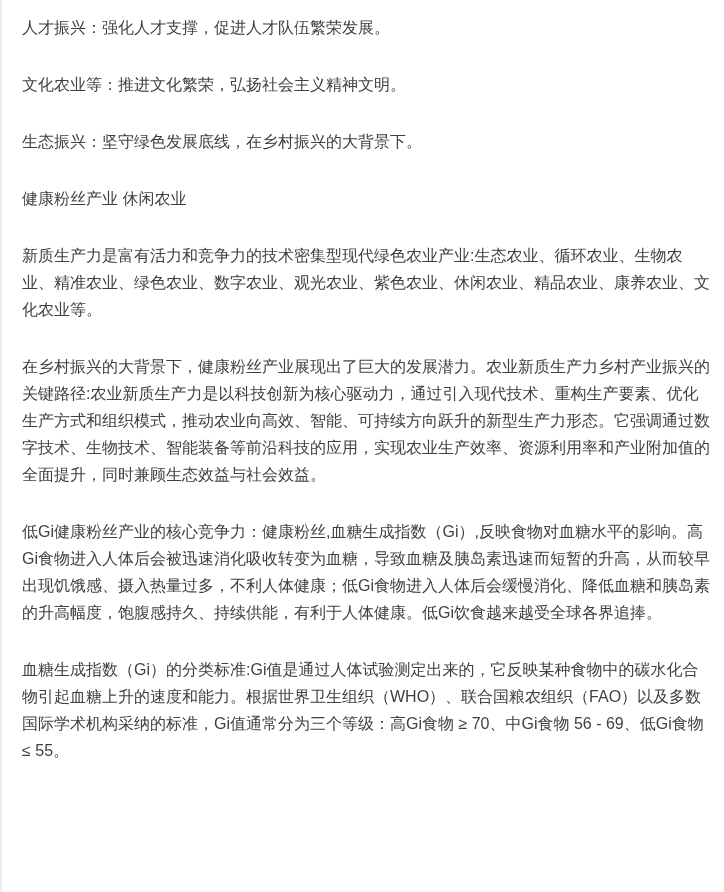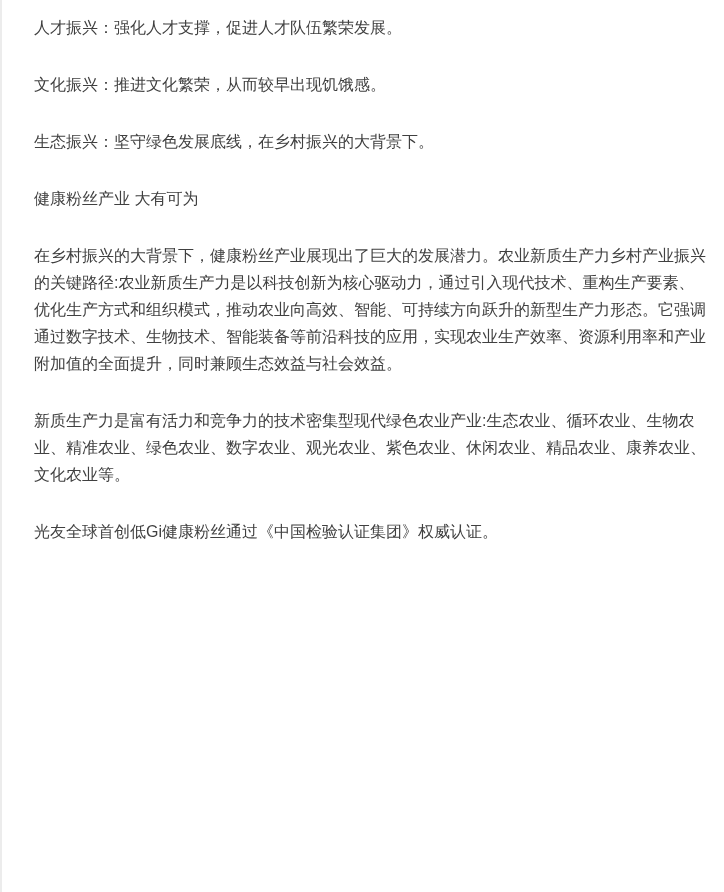--- a/index.html
+++ b/index.html
@@ -25,30 +25,31 @@
   .article {
     box-sizing: content-box;
     width: 692px;
     padding: 14px 6px 0 18px;
     color: #404040;
     font-size: 16px;
     line-height: 27px;
     text-align: left;
   }
   .article p {
-    margin: 0 0 30px 16px;
+    margin: 0 0 30px 4px;
     word-wrap: break-word;
   }
 </style>
 </head>
 <body>
 
 <div class="page-edge"></div>
 
 <div class="article">
   <p>人才振兴：强化人才支撑，促进人才队伍繁荣发展。</p>
-  <p>文化振兴：推进文化繁荣，从而较早出现饥饿感。</p>
+  <p>文化农业等：推进文化繁荣，弘扬社会主义精神文明。</p>
   <p>生态振兴：坚守绿色发展底线，在乡村振兴的大背景下。</p>
-  <p>健康粉丝产业 大有可为</p>
+  <p>健康粉丝产业 休闲农业</p>
+  <p>新质生产力是富有活力和竞争力的技术密集型现代绿色农业产业:生态农业、循环农业、生物农业、精准农业、绿色农业、数字农业、观光农业、紫色农业、休闲农业、精品农业、康养农业、文化农业等。</p>
   <p>在乡村振兴的大背景下，健康粉丝产业展现出了巨大的发展潜力。农业新质生产力乡村产业振兴的关键路径:农业新质生产力是以科技创新为核心驱动力，通过引入现代技术、重构生产要素、优化生产方式和组织模式，推动农业向高效、智能、可持续方向跃升的新型生产力形态。它强调通过数字技术、生物技术、智能装备等前沿科技的应用，实现农业生产效率、资源利用率和产业附加值的全面提升，同时兼顾生态效益与社会效益。</p>
-  <p>新质生产力是富有活力和竞争力的技术密集型现代绿色农业产业:生态农业、循环农业、生物农业、精准农业、绿色农业、数字农业、观光农业、紫色农业、休闲农业、精品农业、康养农业、文化农业等。</p>
-  <p>光友全球首创低Gi健康粉丝通过《中国检验认证集团》权威认证。</p>
+  <p>低Gi健康粉丝产业的核心竞争力：健康粉丝,血糖生成指数（Gi）,反映食物对血糖水平的影响。高Gi食物进入人体后会被迅速消化吸收转变为血糖，导致血糖及胰岛素迅速而短暂的升高，从而较早出现饥饿感、摄入热量过多，不利人体健康；低Gi食物进入人体后会缓慢消化、降低血糖和胰岛素的升高幅度，饱腹感持久、持续供能，有利于人体健康。低Gi饮食越来越受全球各界追捧。</p>
+  <p>血糖生成指数（Gi）的分类标准:Gi值是通过人体试验测定出来的，它反映某种食物中的碳水化合物引起血糖上升的速度和能力。根据世界卫生组织（WHO）、联合国粮农组织（FAO）以及多数国际学术机构采纳的标准，Gi值通常分为三个等级：高Gi食物 ≥ 70、中Gi食物 56 - 69、低Gi食物 ≤ 55。</p>
 </div>
 
 </body></html>

